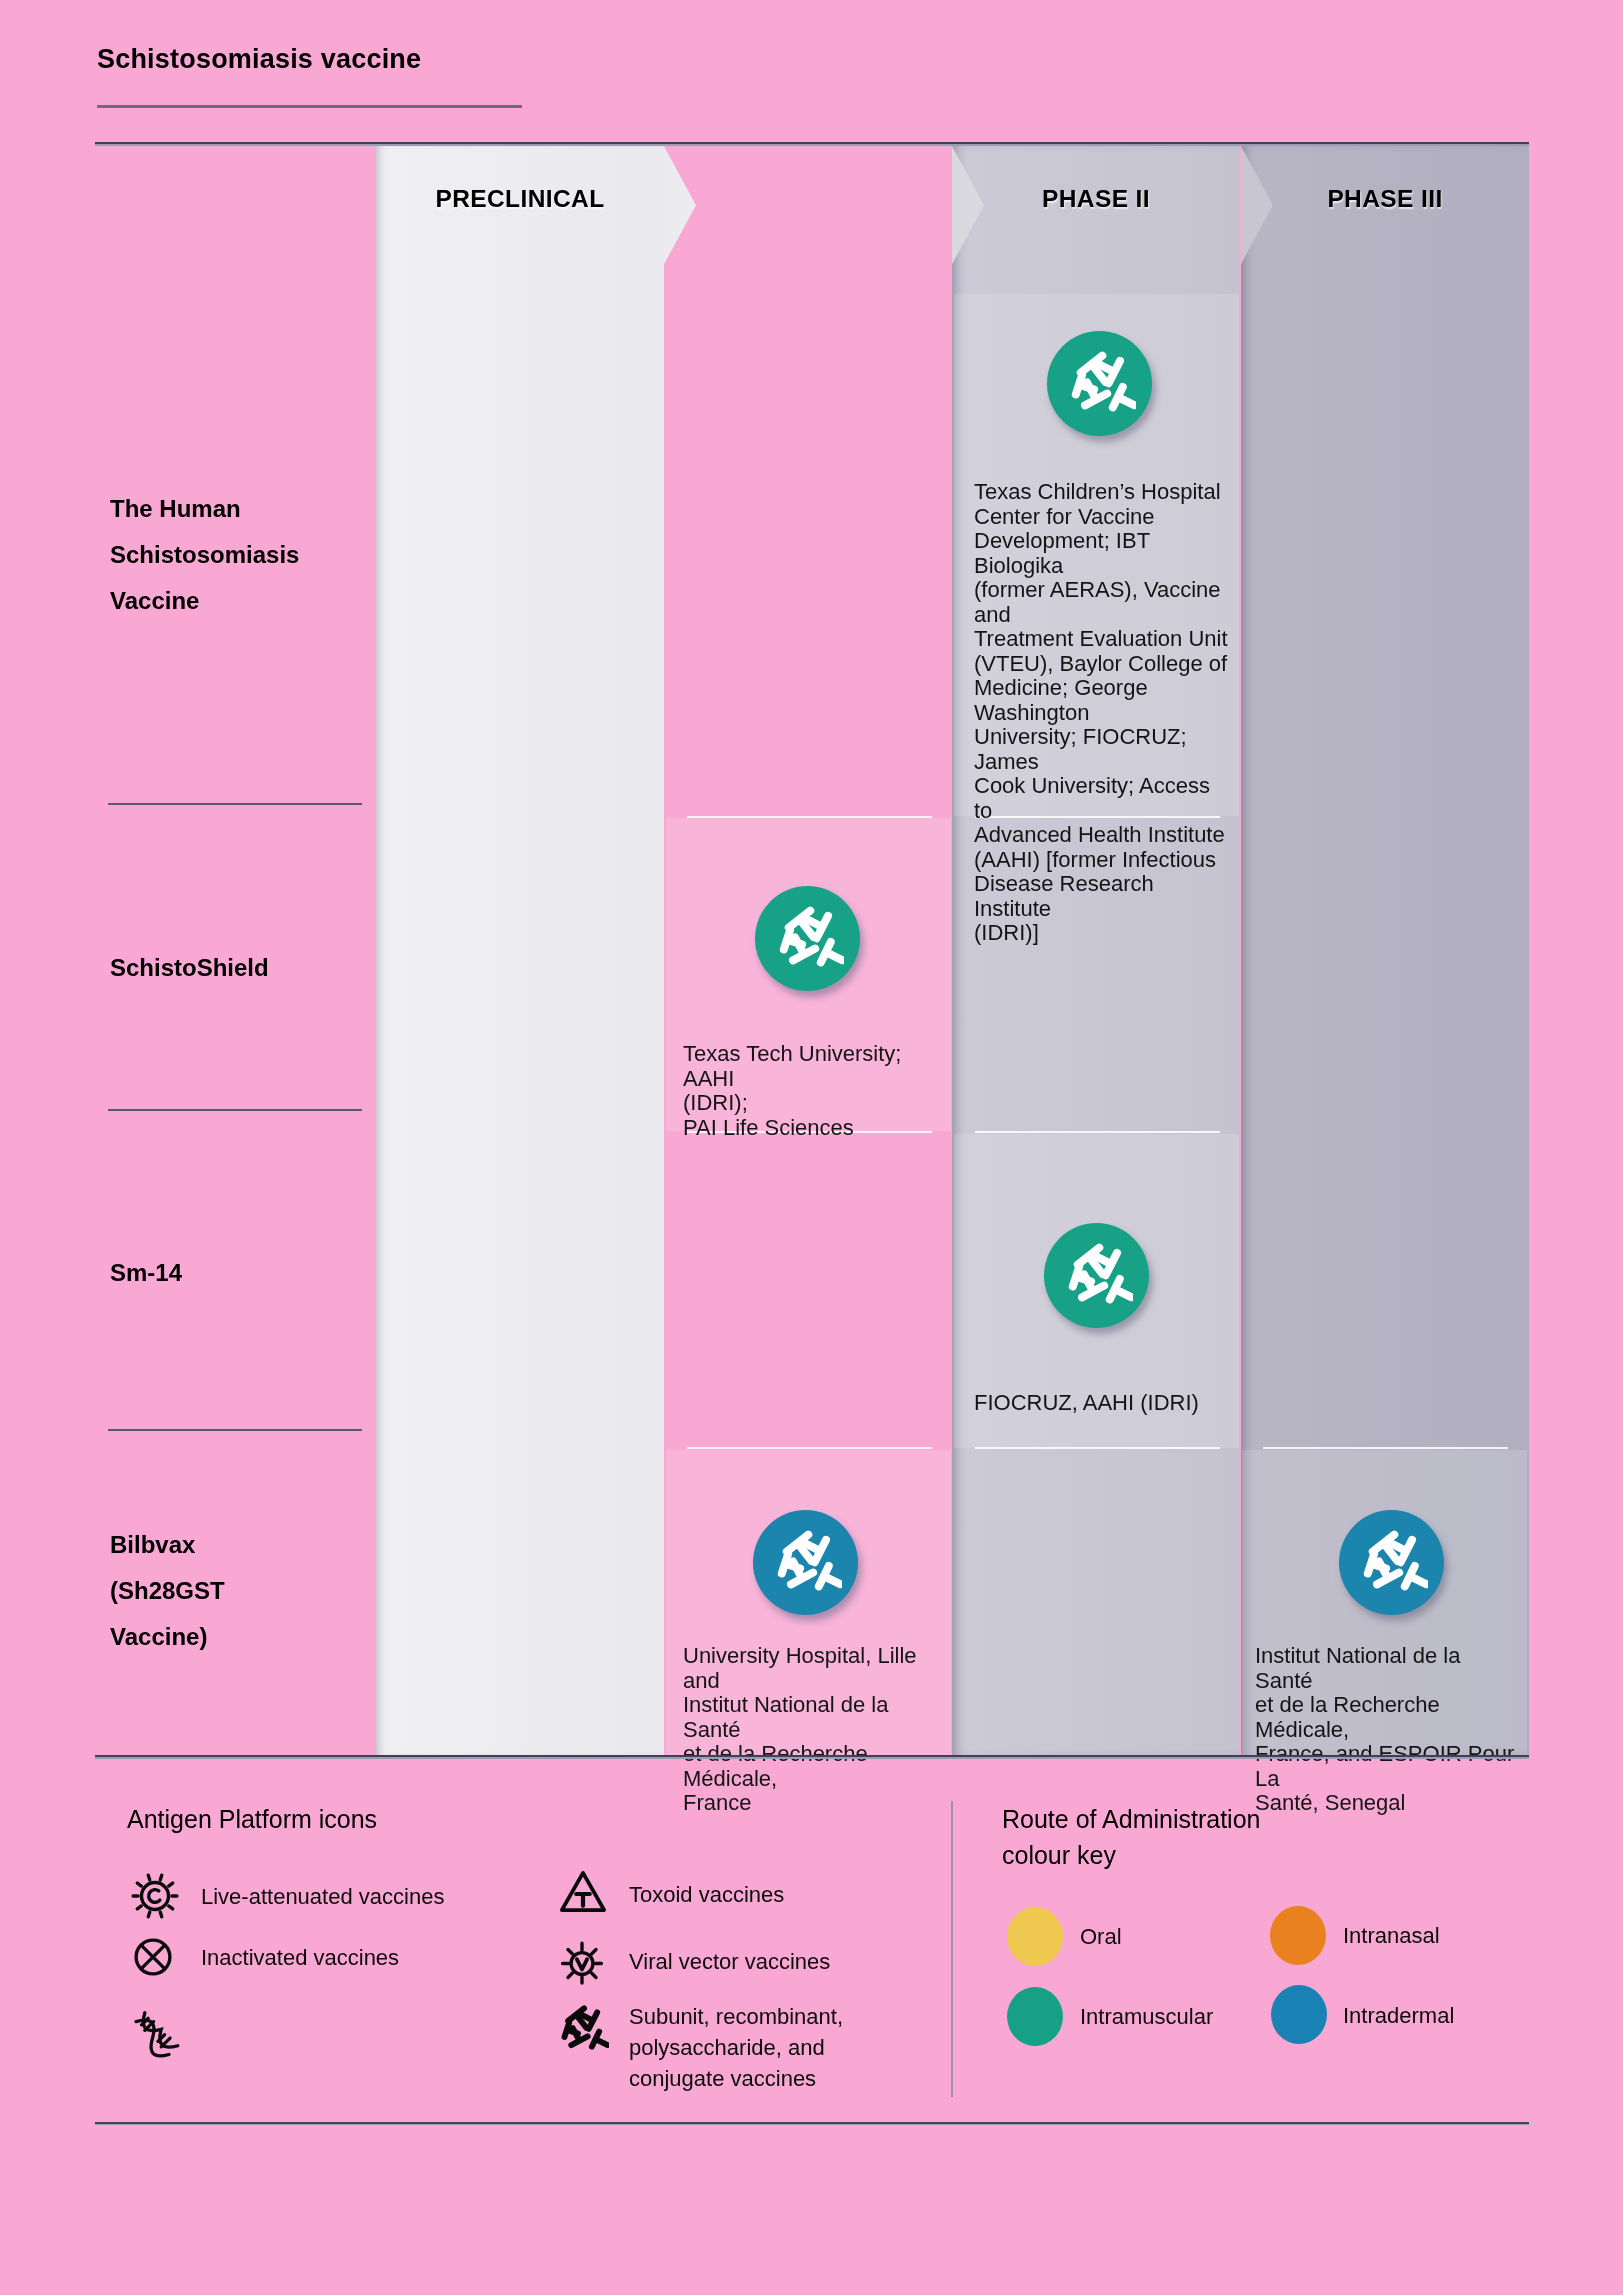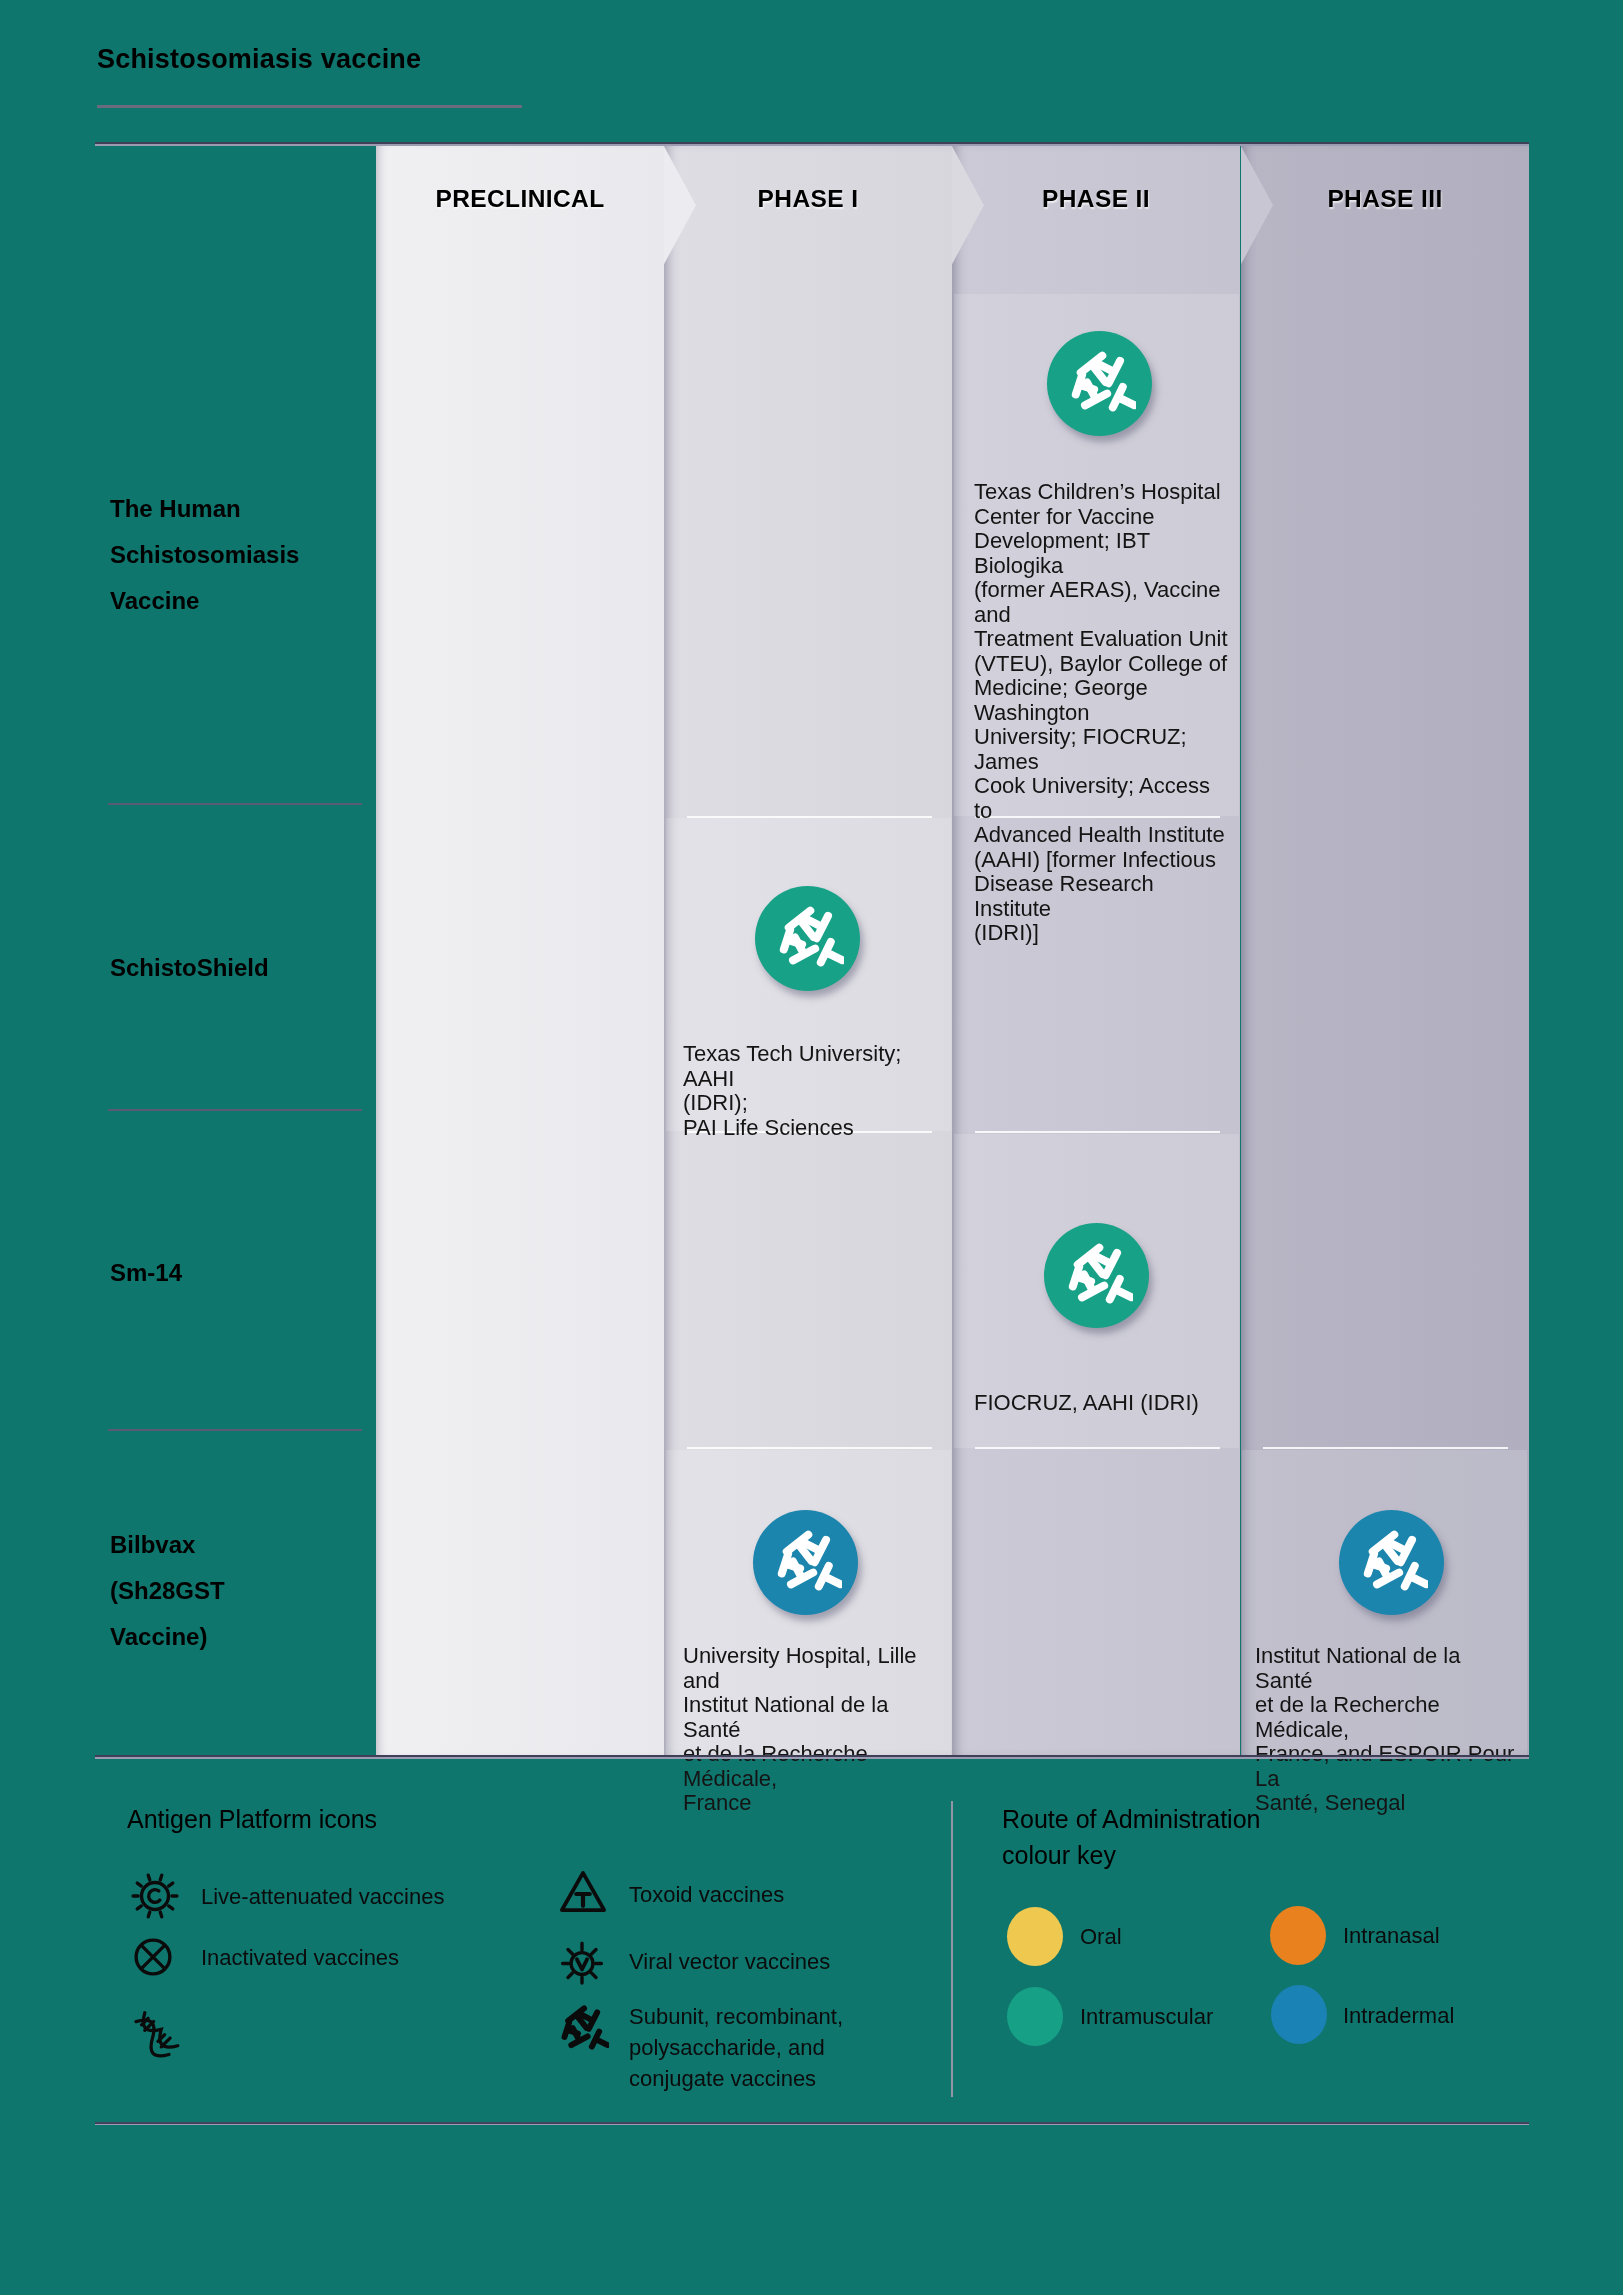--- a/index.html
+++ b/index.html
@@ -1,16 +1,16 @@
 <!DOCTYPE html>
 <html style="font-size:13.5px"><head>
 <meta charset="utf-8">
 <style>
   html,body{margin:0;padding:0;background:#ffffff;}
-  .page{position:relative;width:1623px;height:2295px;background:#0f766e;overflow:hidden;
+  .page{position:relative;width:1623px;height:2295px;background:#f9a8d4;overflow:hidden;
         font-family:"Liberation Sans","DejaVu Sans",sans-serif;color:#000;}
 
   .title{position:absolute;left:97px;top:44px;font-size:27px;font-weight:bold;margin:0;letter-spacing:0.2px;}
   .title-rule{position:absolute;left:97px;top:105px;width:425px;height:2.5px;background:#6b6b80;}
 
   .pipeline{position:absolute;left:95px;top:142px;width:1434px;height:1623px;}
   .rule{position:absolute;left:0;width:1434px;height:4.2px;
         background:linear-gradient(#3f3f58 0 55%,#9b9bb2 55% 100%);}
   .rule.top{top:0;}
   .rule.bottom{top:1613px;}
@@ -120,23 +120,20 @@
 <div class="page">
 
   <h1 class="title">Schistosomiasis vaccine</h1>
   <div class="title-rule"></div>
 
   <div class="pipeline">
     <div class="rule top"></div>
 
     <div class="col col-pre">
       <div class="col-head">PRECLINICAL</div>
-    </div>
-    <div class="col col-p1">
-      <div class="col-head">PHASE I</div>
     </div>
     <div class="col col-p2">
       <div class="col-head">PHASE II</div>
     </div>
     <div class="col col-p3">
       <div class="col-head">PHASE III</div>
     </div>
 
     <div class="chev chev1"></div>
     <div class="chev chev2"></div>

